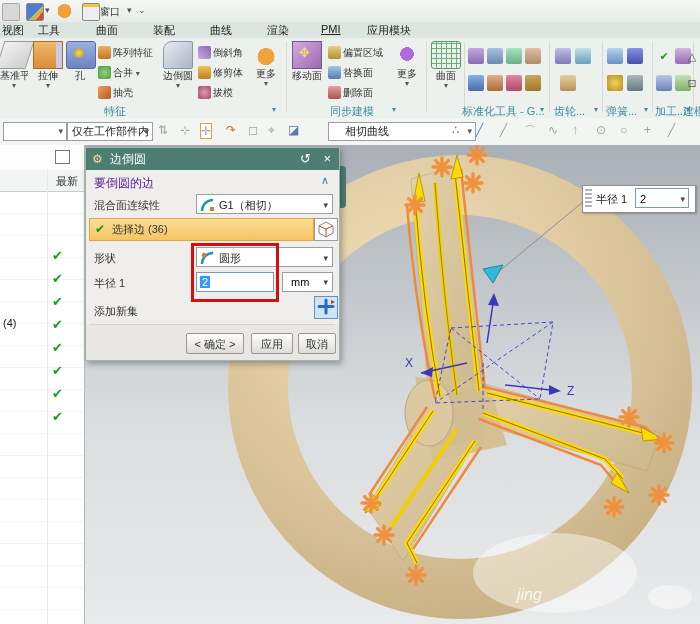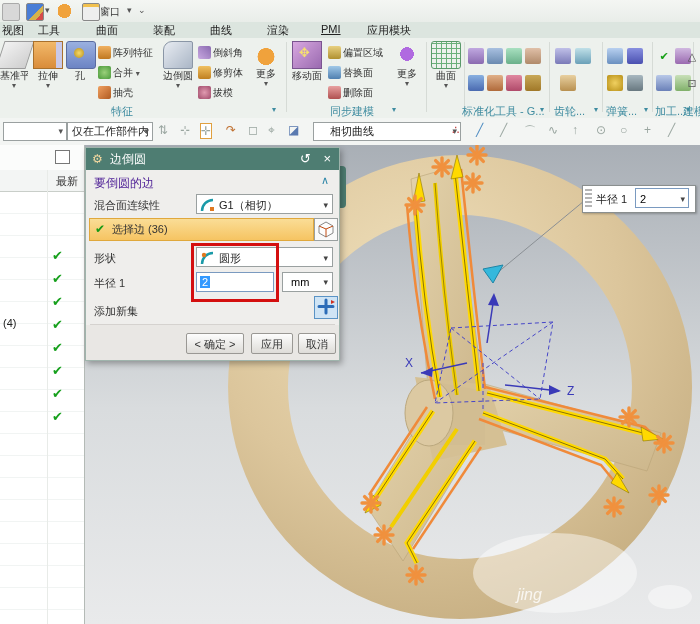--- a/index.html
+++ b/index.html
@@ -139,21 +139,21 @@
     <span class="barrow">▾</span>
   </div>
   <div class="rb-sm" style="left:198px;top:8px;"><span class="sicon" style="background:linear-gradient(45deg,#c8a8e0,#8a6ab0);"></span><span>倒斜角</span></div>
   <div class="rb-sm" style="left:198px;top:28px;"><span class="sicon" style="background:linear-gradient(#f0c060,#c08020);"></span><span>修剪体</span></div>
   <div class="rb-sm" style="left:198px;top:48px;"><span class="sicon" style="background:radial-gradient(#e09ab0,#a04a6a);"></span><span>拔模</span></div>
   <div class="rb-big" style="left:250px;width:32px;">
     <div class="bicon ic-moreblob"></div>
     <span class="blabel">更多</span>
     <span class="barrow">▾</span>
   </div>
-  <span class="glabel" style="left:111px;">特征</span>
+  <span class="glabel" style="left:104px;">特征</span>
   <span class="gcaret" style="left:272px;">▾</span>
   <div class="rsep" style="left:286px;"></div>
 
   <div class="rb-big" style="left:289px;width:36px;">
     <div class="bicon ic-move"></div>
     <span class="blabel">移动面</span>
   </div>
   <div class="rb-sm" style="left:328px;top:8px;"><span class="sicon" style="background:linear-gradient(#e8d080,#b09030);"></span><span>偏置区域</span></div>
   <div class="rb-sm" style="left:328px;top:28px;"><span class="sicon" style="background:linear-gradient(#a0c8e8,#5080b0);"></span><span>替换面</span></div>
   <div class="rb-sm" style="left:328px;top:48px;"><span class="sicon" style="background:linear-gradient(#e8a0a0,#b05050);"></span><span>删除面</span></div>
@@ -218,21 +218,21 @@
       <span class="car">▾</span>
     </div>
   <div class="combo" style="left:67px;width:80px;"><span>仅在工作部件内</span><span class="car">▾</span></div>
   <span class="sb-ic" style="left:158px;">⇅</span>
   <span class="sb-ic" style="left:180px;">⊹</span>
   <span class="sb-ic" style="left:200px;border:1px solid #e0a040;background:#fff;">✛</span>
   <span class="sb-ic" style="left:226px;color:#c07030;">↷</span>
   <span class="sb-ic" style="left:248px;">◻</span>
   <span class="sb-ic" style="left:268px;">⌖</span>
   <span class="sb-ic" style="left:288px;color:#5a7ab0;">◪</span>
-  <div class="combo" style="left:313px;width:130px;padding-left:16px;"><span>相切曲线</span><span class="car">▾</span></div>
+  <div class="combo" style="left:328px;width:130px;padding-left:16px;"><span>相切曲线</span><span class="car">▾</span></div>
   <span class="sb-ic" style="left:452px;color:#c04040;">∴</span>
   <span class="sb-ic" style="left:476px;color:#4a8ac0;">╱</span>
   <span class="sb-ic" style="left:500px;">╱</span>
   <span class="sb-ic" style="left:524px;">⌒</span>
   <span class="sb-ic" style="left:548px;">∿</span>
   <span class="sb-ic" style="left:572px;">↑</span>
   <span class="sb-ic" style="left:596px;">⊙</span>
   <span class="sb-ic" style="left:620px;">○</span>
   <span class="sb-ic" style="left:644px;">+</span>
   <span class="sb-ic" style="left:668px;">╱</span>

